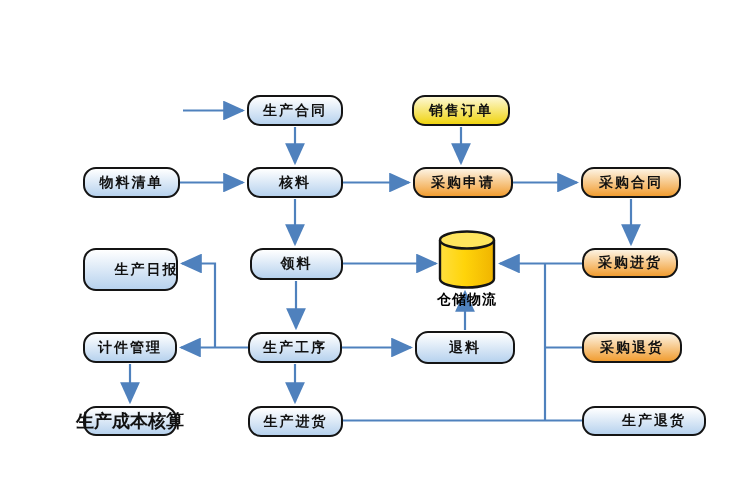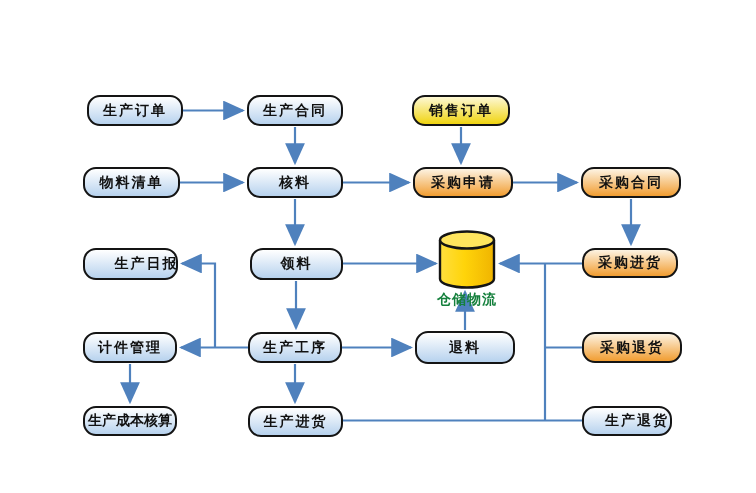--- a/index.html
+++ b/index.html
@@ -15,34 +15,34 @@
   .orange{background:linear-gradient(#fdf3e2,#f19d31);}
   .yellow{background:linear-gradient(#fdf8d4,#f0d411);}
 
   #n-production-order{left:87px;top:95px;width:96px;height:31px;}
   #n-production-contract{left:247px;top:95px;width:96px;height:31px;}
   #n-sales-order{left:412px;top:95px;width:98px;height:31px;}
   #n-bom{left:83px;top:167px;width:97px;height:31px;}
   #n-material-check{left:247px;top:167px;width:96px;height:31px;}
   #n-purchase-request{left:413px;top:167px;width:100px;height:31px;}
   #n-purchase-contract{left:581px;top:167px;width:100px;height:31px;}
-  #n-production-daily{left:83px;top:248px;width:95px;height:32px;padding-left:32px;}
+  #n-production-daily{left:83px;top:248px;width:95px;height:43px;padding-left:32px;}
   #n-material-requisition{left:250px;top:248px;width:93px;height:32px;}
   #n-purchase-receipt{left:582px;top:248px;width:96px;height:30px;}
   #n-piecework{left:83px;top:332px;width:94px;height:31px;}
   #n-production-process{left:248px;top:332px;width:94px;height:31px;}
   #n-material-return{left:415px;top:331px;width:100px;height:33px;}
   #n-purchase-return{left:582px;top:332px;width:100px;height:31px;}
-  #n-production-cost{left:83px;top:406px;width:94px;height:30px;font-size:14px;letter-spacing:0;}
+  #n-production-cost{left:83px;top:406px;width:94px;height:30px;font-size:18px;letter-spacing:0;}
   #n-production-incoming{left:248px;top:406px;width:95px;height:31px;}
-  #n-production-return{left:582px;top:406px;width:90px;height:30px;padding-left:20px;}
+  #n-production-return{left:582px;top:406px;width:124px;height:30px;padding-left:20px;}
 
   #warehouse{position:absolute;left:437px;top:229px;width:60px;height:62px;}
   #warehouse-label{position:absolute;left:425px;top:291px;width:84px;text-align:center;
-      font-weight:bold;font-size:14px;letter-spacing:1px;color:#15803d;}
+      font-weight:bold;font-size:14px;letter-spacing:1px;color:#000000;}
 
   #logo{position:absolute;left:614px;top:446px;width:142px;height:46px;}
   #logo-icon{position:absolute;left:2px;top:3px;width:27px;height:27px;}
   #logo-brand{position:absolute;left:30px;top:0px;font-weight:bold;font-size:26px;
       letter-spacing:1px;color:#a8a1a1;}
   #logo-url{position:absolute;left:4px;top:31px;font-weight:bold;font-size:12.5px;
       color:#cf8468;letter-spacing:0.5px;}
 </style>
 </head>
 <body>
@@ -72,21 +72,20 @@
       <path d="M545,263.5 V420.5"></path>
       <path d="M545,347.5 H582"></path>
       <path d="M343,420.5 H582"></path>
       <path d="M130,364 V402" marker-end="url(#ah)"></path>
       <path d="M295,364 V402" marker-end="url(#ah)"></path>
       <path d="M248,347.5 H181" marker-end="url(#ah)"></path>
       <path d="M215,347.5 V263.5 H182" marker-end="url(#ah)"></path>
     </g>
   </svg>
 
-  <div class="node blue" id="n-production-order">生产订单</div>
   <div class="node blue" id="n-production-contract">生产合同</div>
   <div class="node yellow" id="n-sales-order">销售订单</div>
   <div class="node blue" id="n-bom">物料清单</div>
   <div class="node blue" id="n-material-check">核料</div>
   <div class="node orange" id="n-purchase-request">采购申请</div>
   <div class="node orange" id="n-purchase-contract">采购合同</div>
   <div class="node blue" id="n-production-daily">生产日报</div>
   <div class="node blue" id="n-material-requisition">领料</div>
   <div class="node orange" id="n-purchase-receipt">采购进货</div>
   <div class="node blue" id="n-piecework">计件管理</div>

